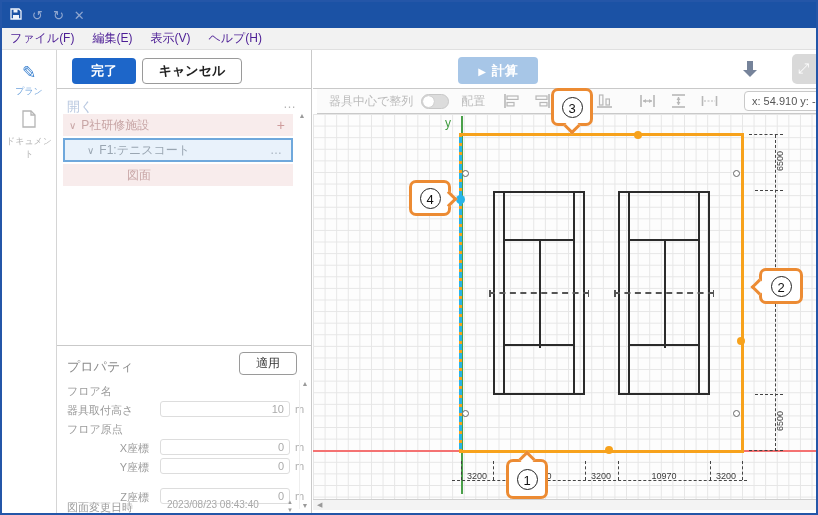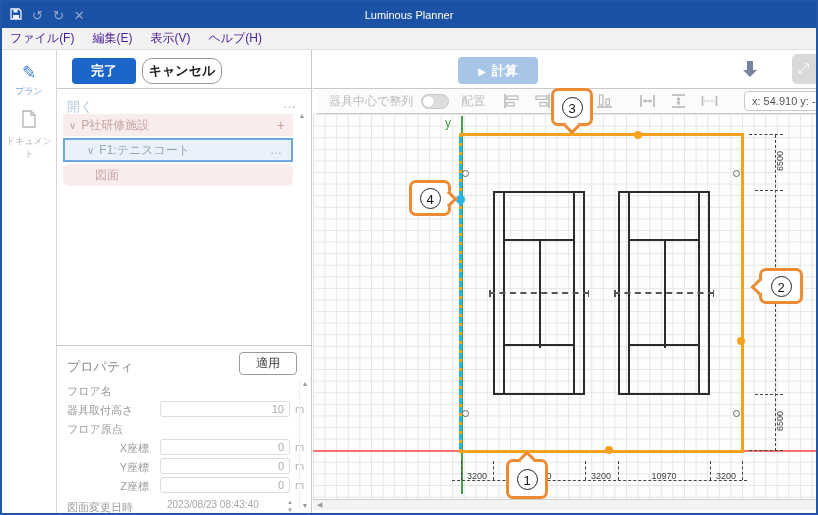--- a/index.html
+++ b/index.html
@@ -24,33 +24,33 @@
   .rail-item .lbl { font-size:9px; display:block; margin-top:2px;font-family:Liberation Serif, serif; }
   .rail-plan .glyph { color:#3b82d0; transform:rotate(0deg); }
   .rail-plan .lbl { color:#6fa3dc; }
   .rail-doc .glyph { color:#b5b5b5; }
   .rail-doc .lbl { color:#b5b5b5; }
 
   
   .lpanel { position:absolute; left:55px; top:48px; width:255px; bottom:0; background:#fff; border-right:1px solid #c9c9c9; }
   .btnrow { position:absolute; left:0; top:0; right:0; height:39px; border-bottom:1px solid #c9c9c9; }
   .btn-done { position:absolute; left:15px; top:8px; width:64px; height:26px; background:#1d66c9; color:#fff; border:none; border-radius:4px; font-size:13px; font-weight:bold; }
-  .btn-cancel { position:absolute; left:85px; top:8px; width:80px; height:26px; background:#fff; color:#222; border:1.5px solid #9a9a9a; border-radius:10px; font-size:13px; font-weight:bold; }
+  .btn-cancel { position:absolute; left:85px; top:8px; width:100px; height:26px; background:#fff; color:#222; border:1.5px solid #9a9a9a; border-radius:4px; font-size:13px; font-weight:bold; }
 
   .openhdr { position:absolute; left:10px; top:48px; color:#b9c8e0; font-size:13px; }
   .openmore { position:absolute; right:14px; top:46px; color:#b5b5b5; font-size:13px; letter-spacing:1px; }
 
   .tree { position:absolute; left:6px; top:62px; right:18px; }
   .trow { position:relative; height:22px; margin-top:2px; font-size:12px; display:flex; align-items:center; }
   .trow.pink { background:#f8ecec; color:#c7a5a5; }
   .trow.sel { background:#e9f2fb; border:2px solid #6fa8dc; color:#9aa6b2; height:24px; }
   .trow .chev { margin-right:5px; font-size:10px; }
   .trow .plus { position:absolute; right:8px; color:#cf9d9d; font-size:14px; }
   .trow .dots { position:absolute; right:8px; color:#a8b4c0; font-size:12px; letter-spacing:1px; }
-  .ind1 { padding-left:6px; } .ind2 { padding-left:22px; } .ind3 { padding-left:32px;border-radius:6px; }
+  .ind1 { padding-left:6px; } .ind2 { padding-left:22px; } .ind3 { padding-left:64px; }
   .tree-sb { position:absolute; right:4px; top:62px; width:10px; height:228px; }
   .sb-arrow { display:block; width:10px; text-align:center; color:#9a9a9a; font-size:7px; }
 
   .props { position:absolute; left:0; top:295px; right:0; bottom:0; border-top:1px solid #c9c9c9; }
   .props-hdr { position:absolute; left:10px; top:12px; color:#8b8b8b; font-size:13px; }
   .btn-apply { position:absolute; right:14px; top:6px; width:58px; height:23px; background:#fff; border:1.5px solid #9a9a9a; border-radius:4px; font-size:12px; color:#333; }
   .prow { position:absolute; left:10px; right:10px; height:17px; }
   .plabel { position:absolute; left:0; top:2px; color:#9b9b9b; font-size:11px; white-space:nowrap; }
   .plabel.r { left:auto; right:152px; text-align:right; }
   .pinput { position:absolute; left:93px; width:130px; top:0; height:16px; border:1px solid #ddd; border-radius:3px; background:#fff; color:#aaa; font-size:11px; padding:1px 5px; }
@@ -130,21 +130,20 @@
         <svg width="12" height="12" viewBox="0 0 12 12">
             <path d="M1 1h8l2 2v8H1z" fill="none" stroke="#eef3fb" stroke-width="1.3"></path>
             <rect x="3" y="7" width="6" height="4" fill="#eef3fb"></rect>
             <rect x="3.5" y="1.5" width="4" height="3" fill="#eef3fb"></rect>
           </svg>
       </span>
       <span class="tb-ico">↺</span>
       <span class="tb-ico">↻</span>
       <span class="tb-ico">✕</span>
     </div>
-    <div class="tb-title">Luminous Planner</div>
   </div>
 
   <div class="menubar">
     <span class="menu-item">ファイル(F)</span>
     <span class="menu-item">編集(E)</span>
     <span class="menu-item">表示(V)</span>
     <span class="menu-item">ヘルプ(H)</span>
   </div>
 
   <div class="rail">
@@ -209,21 +208,21 @@
       <div class="prow" style="top:93px;">
         <span class="plabel r">X座標</span>
         <div class="pinput num">0</div>
         <span class="punit">m</span>
       </div>
       <div class="prow" style="top:112px;">
         <span class="plabel r">Y座標</span>
         <div class="pinput num">0</div>
         <span class="punit">m</span>
       </div>
-      <div class="prow" style="top:131px;">
+      <div class="prow" style="top:142px;">
         <span class="plabel r">Z座標</span>
         <div class="pinput num">0</div>
         <span class="punit">m</span>
       </div>
       <div class="prow" style="top:152px;">
         <span class="plabel">図面変更日時</span>
         <span class="pdate">2023/08/23 08:43:40</span>
         <span class="mini-ud"><span>▲</span><br><span>▼</span></span>
       </div>
 

